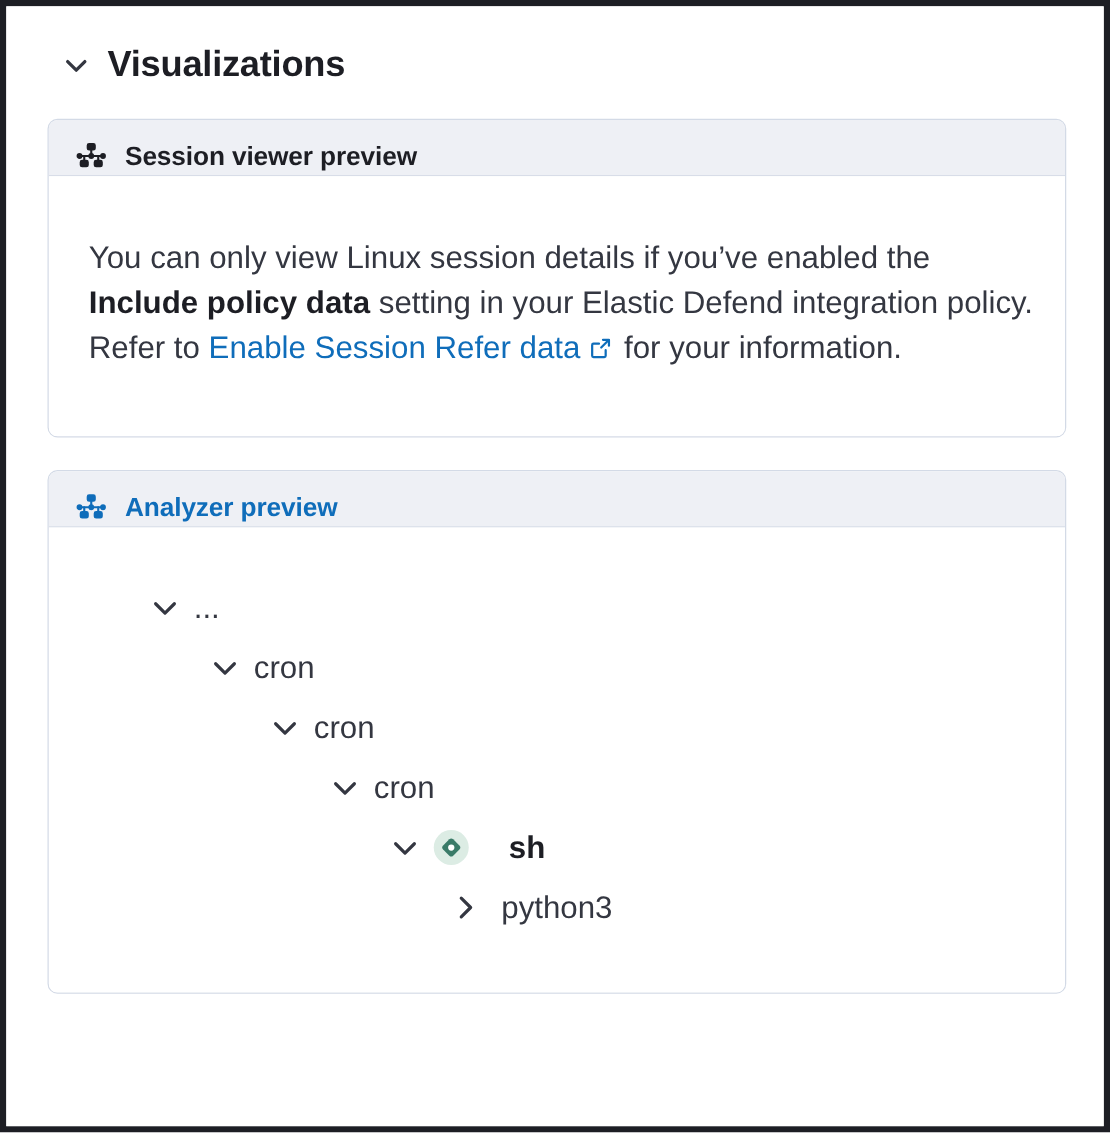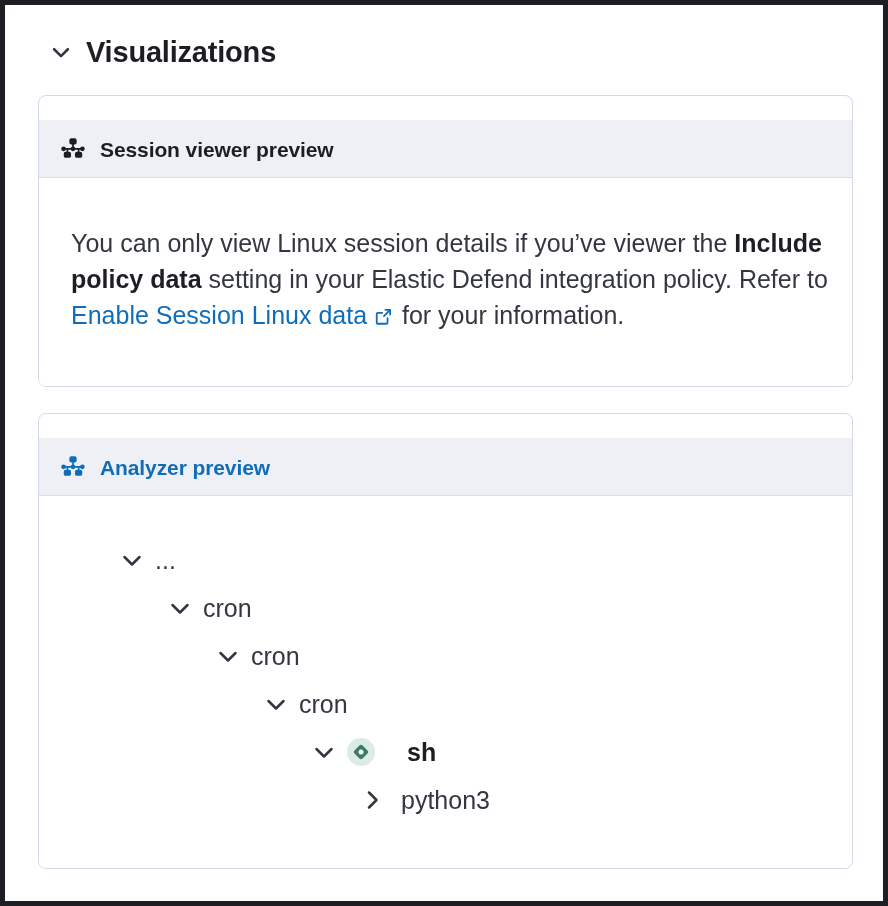--- a/index.html
+++ b/index.html
@@ -65,22 +65,21 @@
     border-radius: 8px;
     background: #ffffff;
     overflow: hidden;
   }
   .card-header {
     display: flex;
     align-items: flex-start;
     gap: 14px;
     background: #eef0f5;
     border-bottom: 1px solid #d8dde8;
-    padding: 17px 20px 14px 21px;
-    margin-top: 24px;
+    padding: 17px 20px 1px 21px;
   }
   .card-header .hdr-icon {
     display: inline-flex;
     width: 26px;
     height: 26px;
     align-items: center;
     justify-content: center;
     flex: none;
   }
   .card-header .hdr-title {
@@ -198,21 +197,21 @@
               <circle cx="22.4" cy="11.8" r="1.5" fill="#1d1e24"></circle>
               <rect x="4.6" y="15.6" width="5.6" height="4.4" rx="1.1" fill="#1d1e24"></rect>
               <rect x="15.8" y="15.6" width="5.6" height="4.4" rx="1.1" fill="#1d1e24"></rect>
             </g>
           </svg>
         </span>
         <span class="hdr-title">Session viewer preview</span>
       </div>
 
       <div class="card-body">
-        <p class="callout-text"><span>You can only view Linux session details if you’ve viewer the </span><span class="strong">Include policy data</span><span> setting in your Elastic Defend integration policy. Refer to </span><a class="link" href="#">Enable Session Linux data</a><span class="ext-icon"><svg width="19" height="19" viewBox="0 0 16 16" aria-hidden="true">
+        <p class="callout-text"><span>You can only view Linux session details if you’ve enabled the </span><span class="strong">Include policy data</span><span> setting in your Elastic Defend integration policy. Refer to </span><a class="link" href="#">Enable Session Refer data</a><span class="ext-icon"><svg width="19" height="19" viewBox="0 0 16 16" aria-hidden="true">
               <path d="M9.6 2.4 H13.6 V6.4" fill="none" stroke="#0f6dba" stroke-width="1.5" stroke-linecap="round" stroke-linejoin="round"></path>
               <path d="M13.3 2.7 L8.4 7.6" fill="none" stroke="#0f6dba" stroke-width="1.5" stroke-linecap="round"></path>
               <path d="M11.4 9.4 V13.2 A0.9 0.9 0 0 1 10.5 14.1 H3.2 A0.9 0.9 0 0 1 2.3 13.2 V5.9 A0.9 0.9 0 0 1 3.2 5 H6.9" fill="none" stroke="#0f6dba" stroke-width="1.5" stroke-linecap="round" stroke-linejoin="round"></path>
             </svg></span><span> for your information.</span></p>
       </div>
     </div>
 
     <div class="card">
 
       <div class="card-header is-link">

